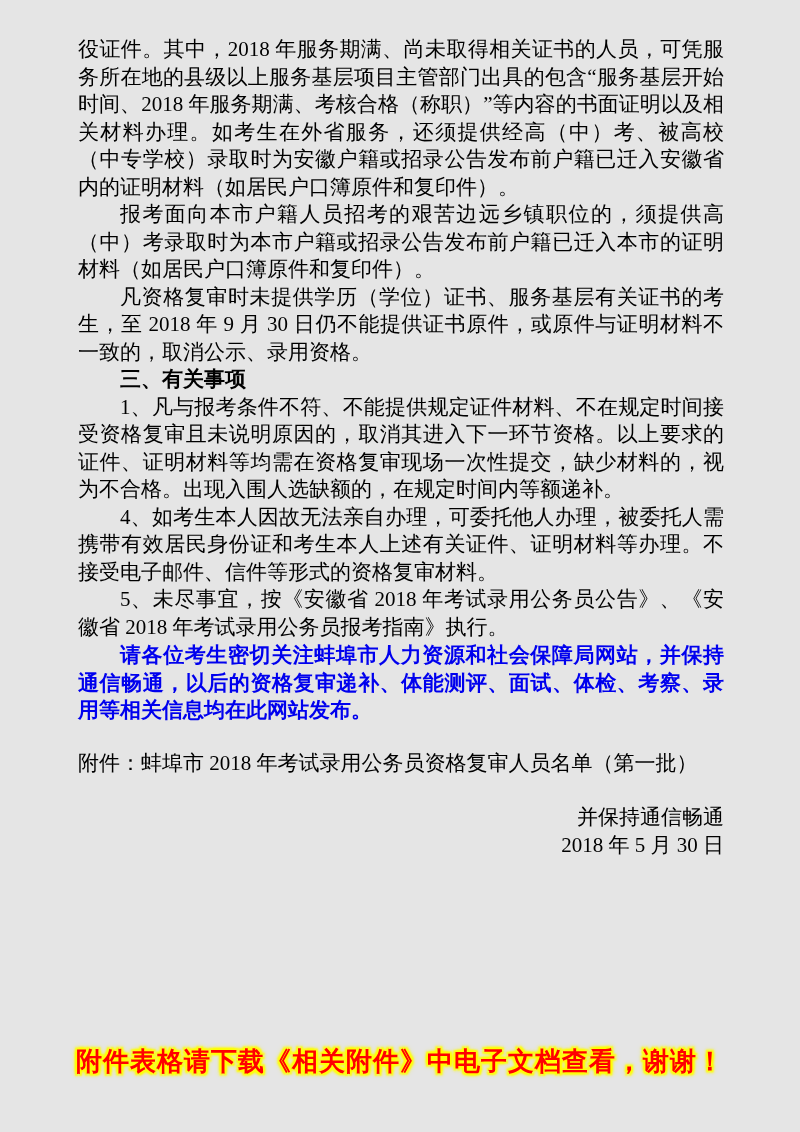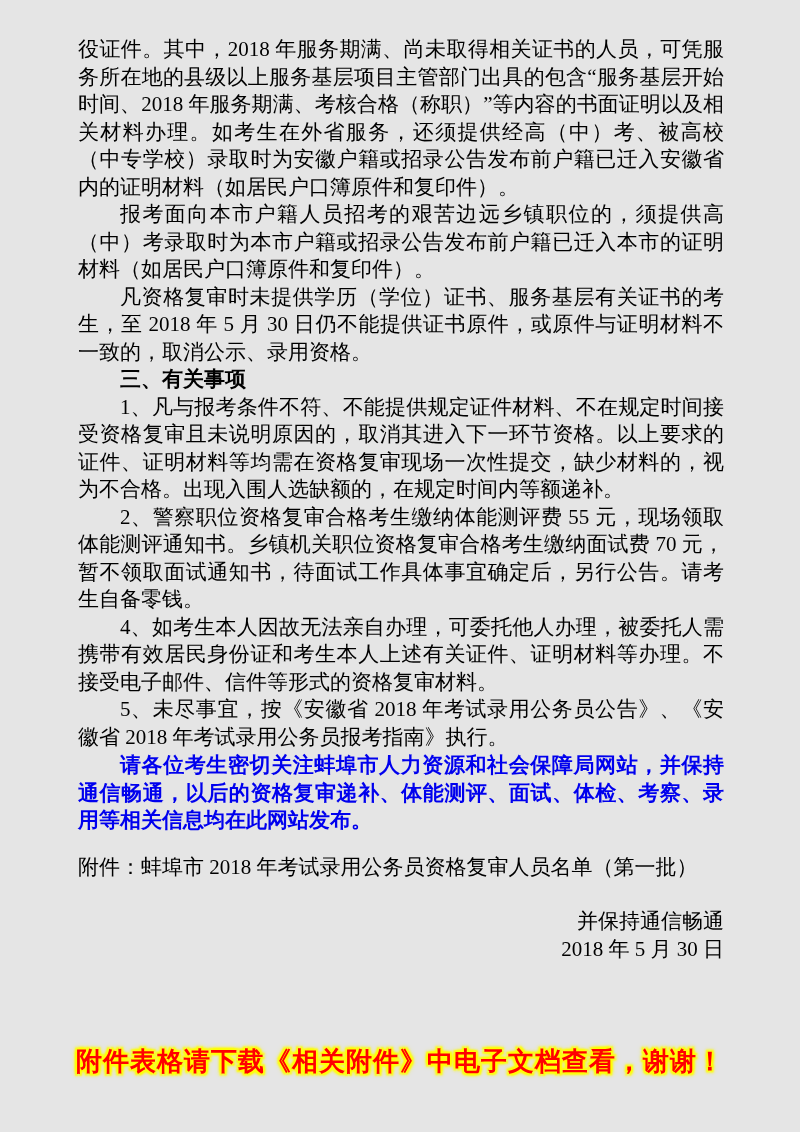--- a/index.html
+++ b/index.html
@@ -42,21 +42,21 @@
   }
   .bold {
     font-weight: bold;
   }
   .notice-blue {
     color: #0000ee;
     font-weight: bold;
     font-family: "Liberation Sans", "DejaVu Sans", sans-serif;
   }
   .attachment-line {
-    margin-top: 20px;
+    margin-top: 26px;
   }
   .signature {
     margin-top: 27px;
     text-align: right;
   }
   .signature p {
     margin: 0;
   }
   .footer-banner {
     position: absolute;
@@ -81,27 +81,26 @@
 </head>
 <body>
 
 <div class="page">
   <div class="content">
 
     <p class="para">役证件。其中，2018 年服务期满、尚未取得相关证书的人员，可凭服务所在地的县级以上服务基层项目主管部门出具的包含“服务基层开始时间、2018 年服务期满、考核合格（称职）”等内容的书面证明以及相关材料办理。如考生在外省服务，还须提供经高（中）考、被高校（中专学校）录取时为安徽户籍或招录公告发布前户籍已迁入安徽省内的证明材料（如居民户口簿原件和复印件）。</p>
 
     <p class="para indent">报考面向本市户籍人员招考的艰苦边远乡镇职位的，须提供高（中）考录取时为本市户籍或招录公告发布前户籍已迁入本市的证明材料（如居民户口簿原件和复印件）。</p>
 
-    <p class="para indent">凡资格复审时未提供学历（学位）证书、服务基层有关证书的考生，至 2018 年 5 月 30 日仍不能提供证书原件，或原件与证明材料不一致的，取消公示、录用资格。</p>
+    <p class="para indent">凡资格复审时未提供学历（学位）证书、服务基层有关证书的考生，至 2018 年 9 月 30 日仍不能提供证书原件，或原件与证明材料不一致的，取消公示、录用资格。</p>
 
     <p class="para indent heading">三、有关事项</p>
 
     <p class="para indent">1、凡与报考条件不符、不能提供规定证件材料、不在规定时间接受资格复审且未说明原因的，取消其进入下一环节资格。以上要求的证件、证明材料等均需在资格复审现场一次性提交，缺少材料的，视为不合格。出现入围人选缺额的，在规定时间内等额递补。</p>
 
-    <p class="para indent">2、警察职位资格复审合格考生缴纳体能测评费 55 元，现场领取体能测评通知书。乡镇机关职位资格复审合格考生缴纳面试费 70 元，暂不领取面试通知书，待面试工作具体事宜确定后，另行公告。请考生自备零钱。</p>
 
 
     <p class="para indent">4、如考生本人因故无法亲自办理，可委托他人办理，被委托人需携带有效居民身份证和考生本人上述有关证件、证明材料等办理。不接受电子邮件、信件等形式的资格复审材料。</p>
 
     <p class="para indent">5、未尽事宜，按《安徽省 2018 年考试录用公务员公告》、《安徽省 2018 年考试录用公务员报考指南》执行。</p>
 
     <p class="para indent notice-blue">请各位考生密切关注蚌埠市人力资源和社会保障局网站，并保持通信畅通，以后的资格复审递补、体能测评、面试、体检、考察、录用等相关信息均在此网站发布。</p>
 
     <p class="para attachment-line">附件：蚌埠市 2018 年考试录用公务员资格复审人员名单（第一批）</p>
 

